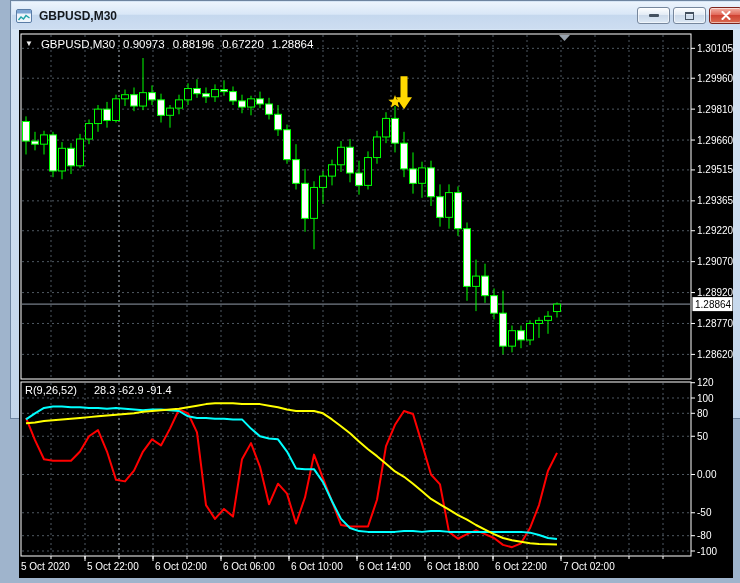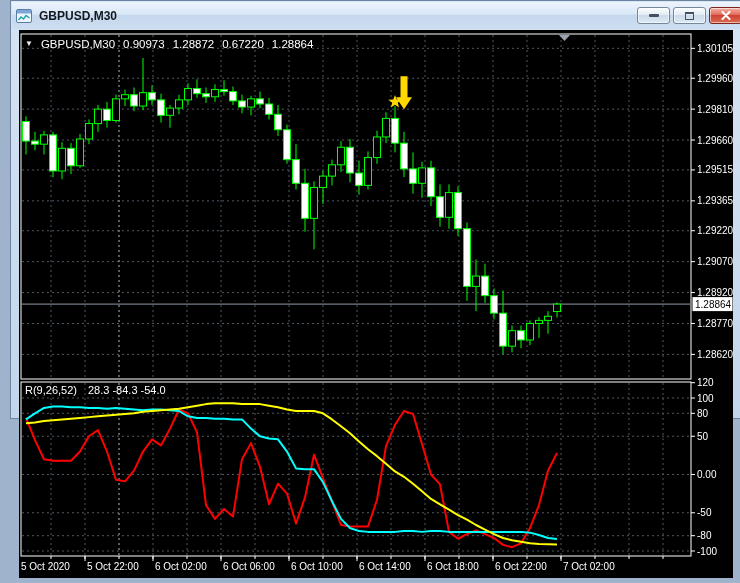--- a/index.html
+++ b/index.html
@@ -14,21 +14,21 @@
            background:linear-gradient(#fdfeff,#e3ecf5 45%,#ccdaea 50%,#dde9f5);
            display:flex;align-items:center;justify-content:center;box-shadow:inset 0 0 0 1px rgba(255,255,255,.55);}
   .win-btn.close{background:linear-gradient(#f3b3a8,#e26a5b 45%,#cf4334 50%,#da6b50);border-color:#7e241c;}
   .glyph-min{width:10px;height:3px;background:#42505f;border-radius:1px;}
   .glyph-restore{width:9px;height:8px;border:1px solid #42505f;border-top-width:2px;background:transparent;}
   .client{position:absolute;left:8px;top:29px;width:714px;height:548px;background:#000;}
   .client svg{position:absolute;left:0;top:0;}
   .legend{position:absolute;left:6px;top:8px;color:#fff;font-size:11.5px;display:flex;gap:8px;
           align-items:center;white-space:nowrap;}
   .legend .tri{font-size:8px;color:#ececec;line-height:1;}
-  .ind-label{position:absolute;left:6px;top:354px;color:#fff;font-size:11px;display:flex;gap:11px;
+  .ind-label{position:absolute;left:6px;top:354px;color:#fff;font-size:11px;display:flex;gap:17px;
              white-space:nowrap;}
 </style>
 </head>
 <body>
 
 <div class="window">
 
   <div class="titlebar">
     <span style="display:inline-flex;">
       <svg width="16" height="14" viewBox="0 0 16 14">
@@ -461,24 +461,24 @@
           <text x="476" y="540" font-family="&quot;Liberation Sans&quot;,sans-serif" font-size="10px" fill="#ffffff">6 Oct 22:00</text>
           <line x1="542" y1="526" x2="542" y2="531" stroke="#ffffff"></line>
           <text x="544" y="540" font-family="&quot;Liberation Sans&quot;,sans-serif" font-size="10px" fill="#ffffff">7 Oct 02:00</text>
         </g>
       </svg>
 
     <div class="legend">
       <span class="tri">▼</span>
       <span>GBPUSD,M30</span>
       <span>0.90973</span>
-      <span>1.28872</span>
+      <span>0.88196</span>
       <span>0.67220</span>
       <span>1.28864</span>
     </div>
 
     <div class="ind-label">
       <span>R(9,26,52)</span>
-      <span>28.3 -84.3 -54.0</span>
+      <span>28.3 -62.9 -91.4</span>
     </div>
   </div>
 
 </div>
 
 </body></html>

